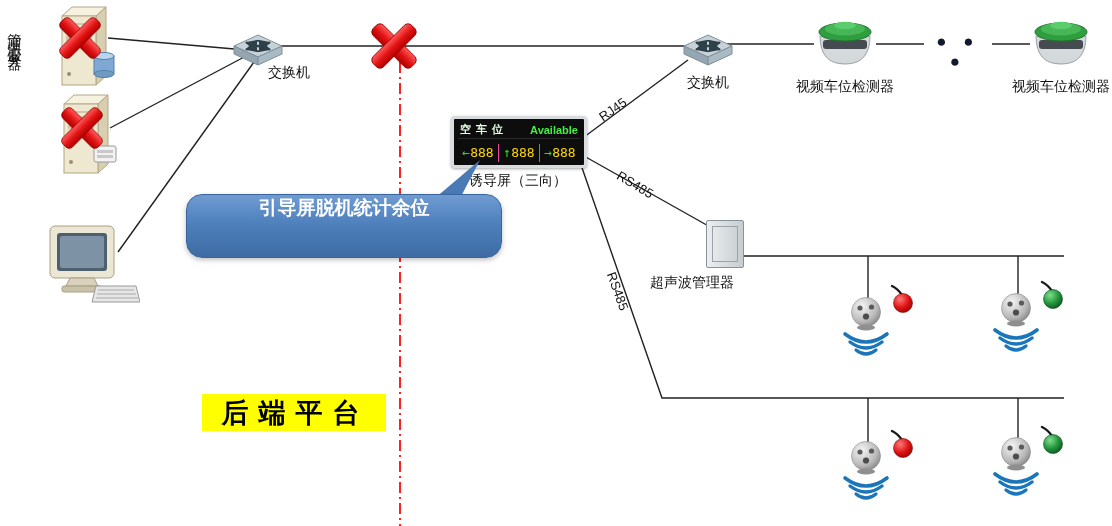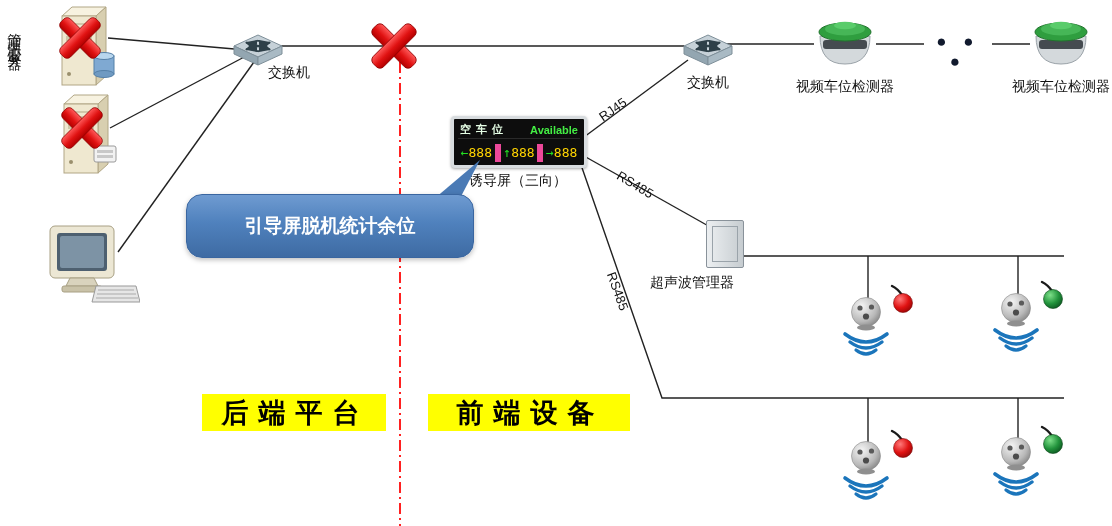--- a/index.html
+++ b/index.html
@@ -33,32 +33,32 @@
            border:3px solid #d8dcdf; border-radius:4px; padding:3px 4px; display:flex;
            flex-direction:column; justify-content:space-between; z-index:4;
            box-shadow:0 1px 3px rgba(0,0,0,.35); }
   .board-top { display:flex; justify-content:space-between; align-items:center; font-size:11px;
                font-weight:bold; padding:0 2px 1px 2px; border-bottom:1px solid #2a2a2a; }
   .board-cn { color:#e6ffe6; letter-spacing:1px; }
   .board-en { color:#44ee44; }
   .led-row { display:flex; }
   .grp { flex:1; text-align:center; font-family:"DejaVu Sans Mono",monospace;
          font-size:13px; font-weight:normal; line-height:1.4; }
-  .grp + .grp { border-left:6px solid #ec4899; }
+  .grp + .grp { border-left:1px solid #ec4899; }
   .grp .arrow { color:#22dd22; }
   .grp .digits { color:#ffd400; }
   .board-caption { position:absolute; left:452px; top:172px; width:132px; text-align:center;
                    font-size:14px; color:#111; z-index:4; }
 
   
-  .callout { position:absolute; left:186px; top:194px; width:288px; height:64px;
+  .callout { position:absolute; left:186px; top:194px; width:316px; height:64px;
              background:linear-gradient(180deg,#6f9bd1 0%,#4f81bd 45%,#3e6ba3 100%);
              border:1px solid #3a66a0; border-radius:16px; color:#fff; font-weight:bold;
              font-size:19px; line-height:1.35; display:flex; flex-direction:column;
-             align-items:center; justify-content:center; z-index:6;
+             align-items:center; justify-content:flex-start; z-index:6;
              box-shadow:0 2px 5px rgba(0,0,0,.25); }
   .callout-tail { position:absolute; left:420px; top:158px; width:72px; height:48px; z-index:5; }
 
   
   .manager { position:absolute; left:706px; top:220px; width:38px; height:48px;
              background:linear-gradient(90deg,#eceff1,#c6ccd0); border:1px solid #89929a;
              border-radius:2px; z-index:2; }
   .manager::after { content:""; position:absolute; left:5px; top:5px; right:5px; bottom:5px;
                     border:1px solid #9aa3aa; }
 
@@ -346,15 +346,14 @@
     </svg>
   </div>
   <div class="icon" style="left:1038px; top:424px; width:28px; height:32px;">
     <svg viewBox="0 0 28 32">
       <path d="M14,12 Q10,6 4,3" stroke="#1a1a1a" stroke-width="2.4" fill="none" stroke-linecap="round"></path>
       <circle cx="15" cy="20" r="9.5" fill="url(#grnG)" stroke="#0a4518" stroke-width="0.6"></circle>
     </svg>
   </div>
 
   <div class="zone zone-backend">后端平台</div>
-  <div class="zone zone-frontend">前端设备</div>
 
 </div>
 
 </body></html>

